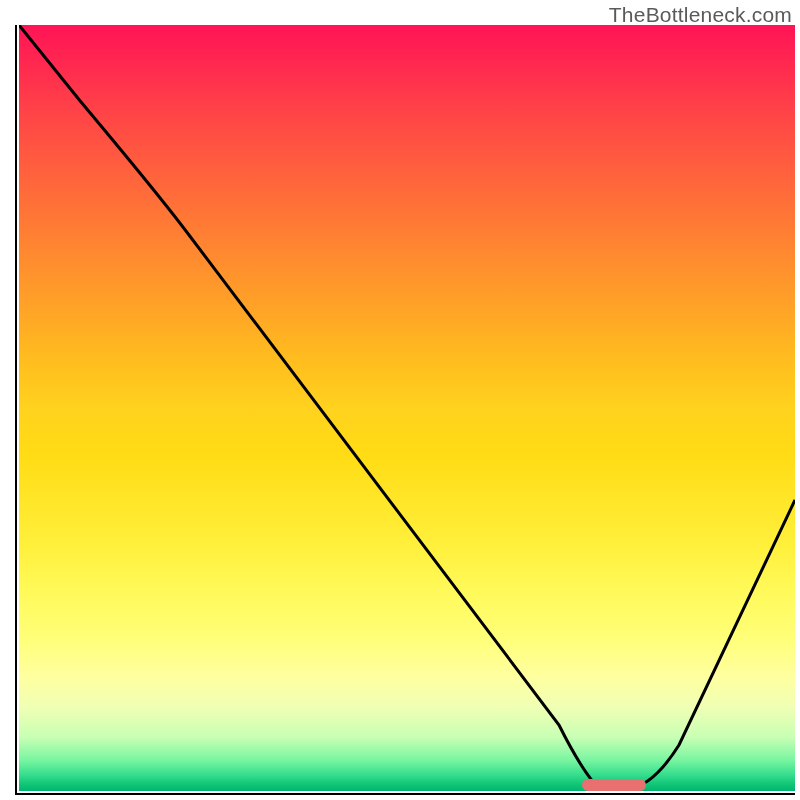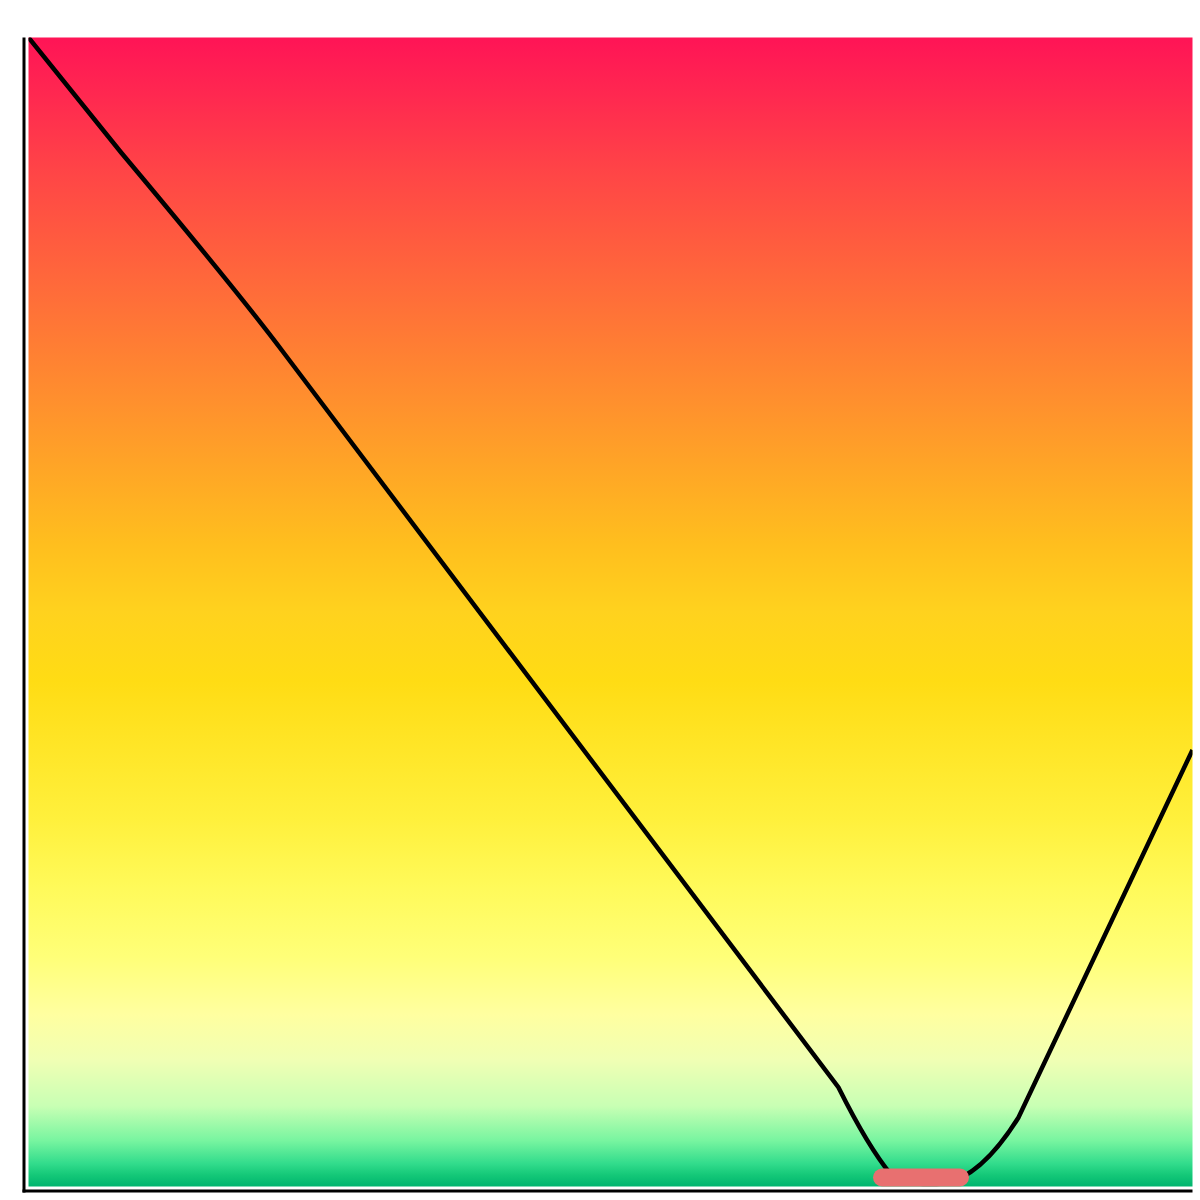--- a/index.html
+++ b/index.html
@@ -77,20 +77,21 @@
     position: absolute;
     background: #e87070;
     border-radius: 6px;
     height: 12px;
   }
 </style>
 </head>
 <body>
 
 <div class="container">
+  <div class="watermark">TheBottleneck.com</div>
 
   <div class="plot-area">
     <div class="gradient-bg"></div>
 
     <svg class="curve-svg" viewBox="0 0 776 766" preserveAspectRatio="none">
       <path d="M 0 0
                L 62 77
                Q 140 170 170 210
                L 540 700
                Q 560 740 575 758

